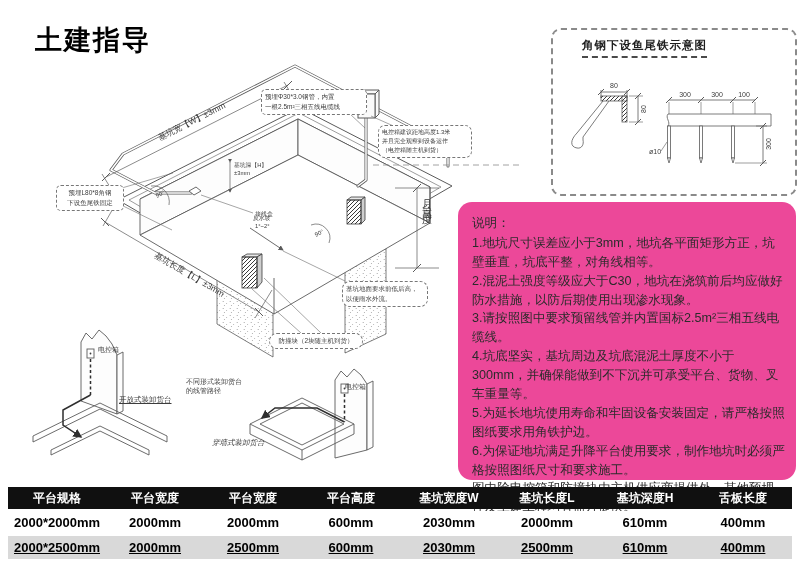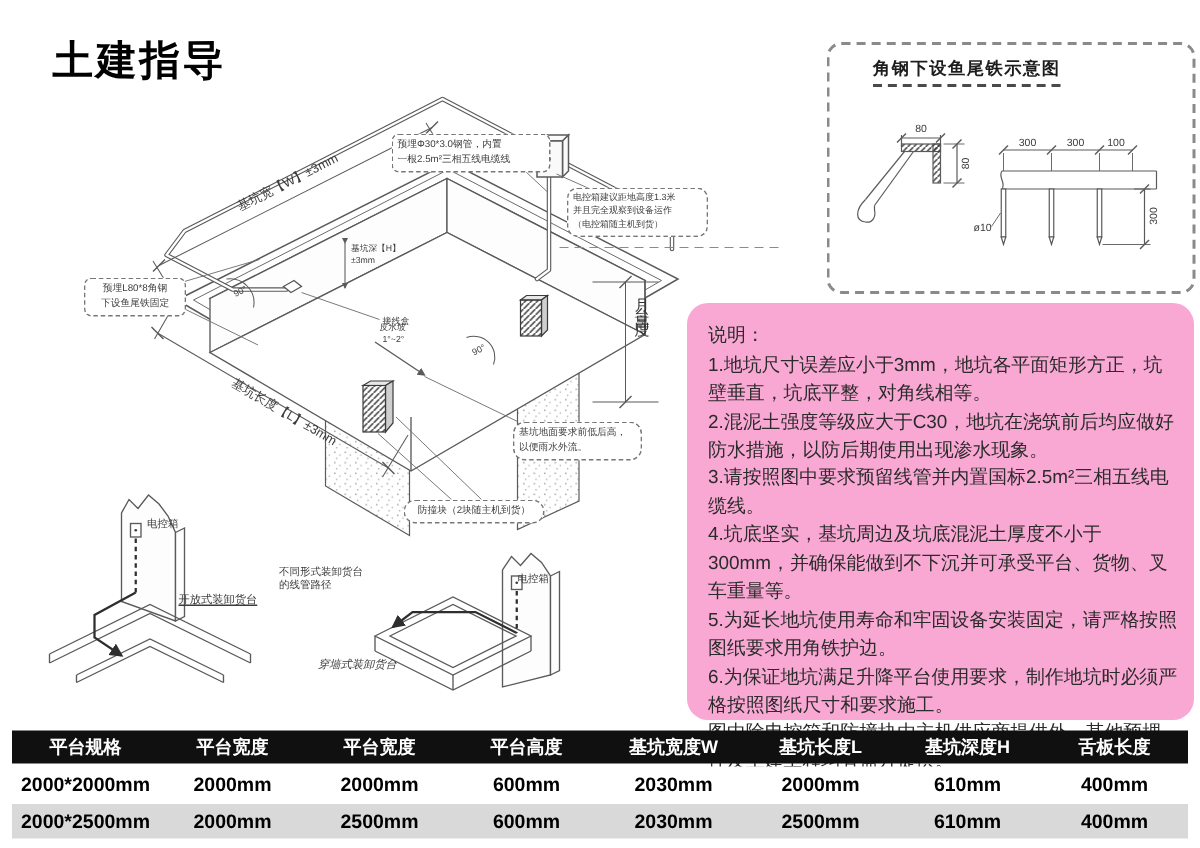--- a/index.html
+++ b/index.html
@@ -25,32 +25,32 @@
   .l-wall{left:212px;top:438px;font-size:7.5px;font-style:italic;}
   .l-ph{left:420px;top:191px;font-size:10px;color:#333;writing-mode:vertical-rl;letter-spacing:5px;}
 
   
   .detail{position:absolute;left:551px;top:28px;width:242px;height:164px;border:2px dashed #8a8a8a;border-radius:10px;z-index:4;}
   .detail-title{position:absolute;left:14px;top:8px;font-size:11.5px;font-weight:bold;color:#1d1d1d;
                 letter-spacing:1px;border-bottom:2px dashed #4a4a4a;padding-bottom:3px;margin-left:15px;}
   .detail svg{position:absolute;left:0;top:0;}
 
   
-  .notes{position:absolute;left:458px;top:202px;width:338px;height:278px;background:#f9a8d4;border-radius:14px;
+  .notes{position:absolute;left:458px;top:202px;width:338px;height:278px;background:#ec4899;border-radius:14px;
          box-sizing:border-box;padding:12px 10px 10px 14px;color:#2b2b2b;font-size:12.6px;line-height:1.5;z-index:3;}
   .notes p{margin:0;}
   .notes .nt{margin-bottom:1px;}
 
   
   .spec-table{position:absolute;left:8px;top:487px;width:784px;z-index:6;}
   .trow{display:flex;align-items:center;height:23px;margin-top:2px;}
   .thead{height:22px;margin-top:0;background:#101010;}
   .thead .tcell{color:#fff;font-size:12px;}
   .r-even{background:#ffffff;justify-content:flex-end;}
-  .r-odd{background:#d9d9d9;}
+  .r-odd{background:#d9d9d9;text-decoration:underline;}
   .tcell{flex:1;text-align:center;font-weight:bold;font-size:13px;color:#000;}
 
   svg text{fill:#3c3c3c;}
 </style>
 </head>
 <body>
 
 <div id="stage">
 
   <div class="page-title">土建指导</div>

